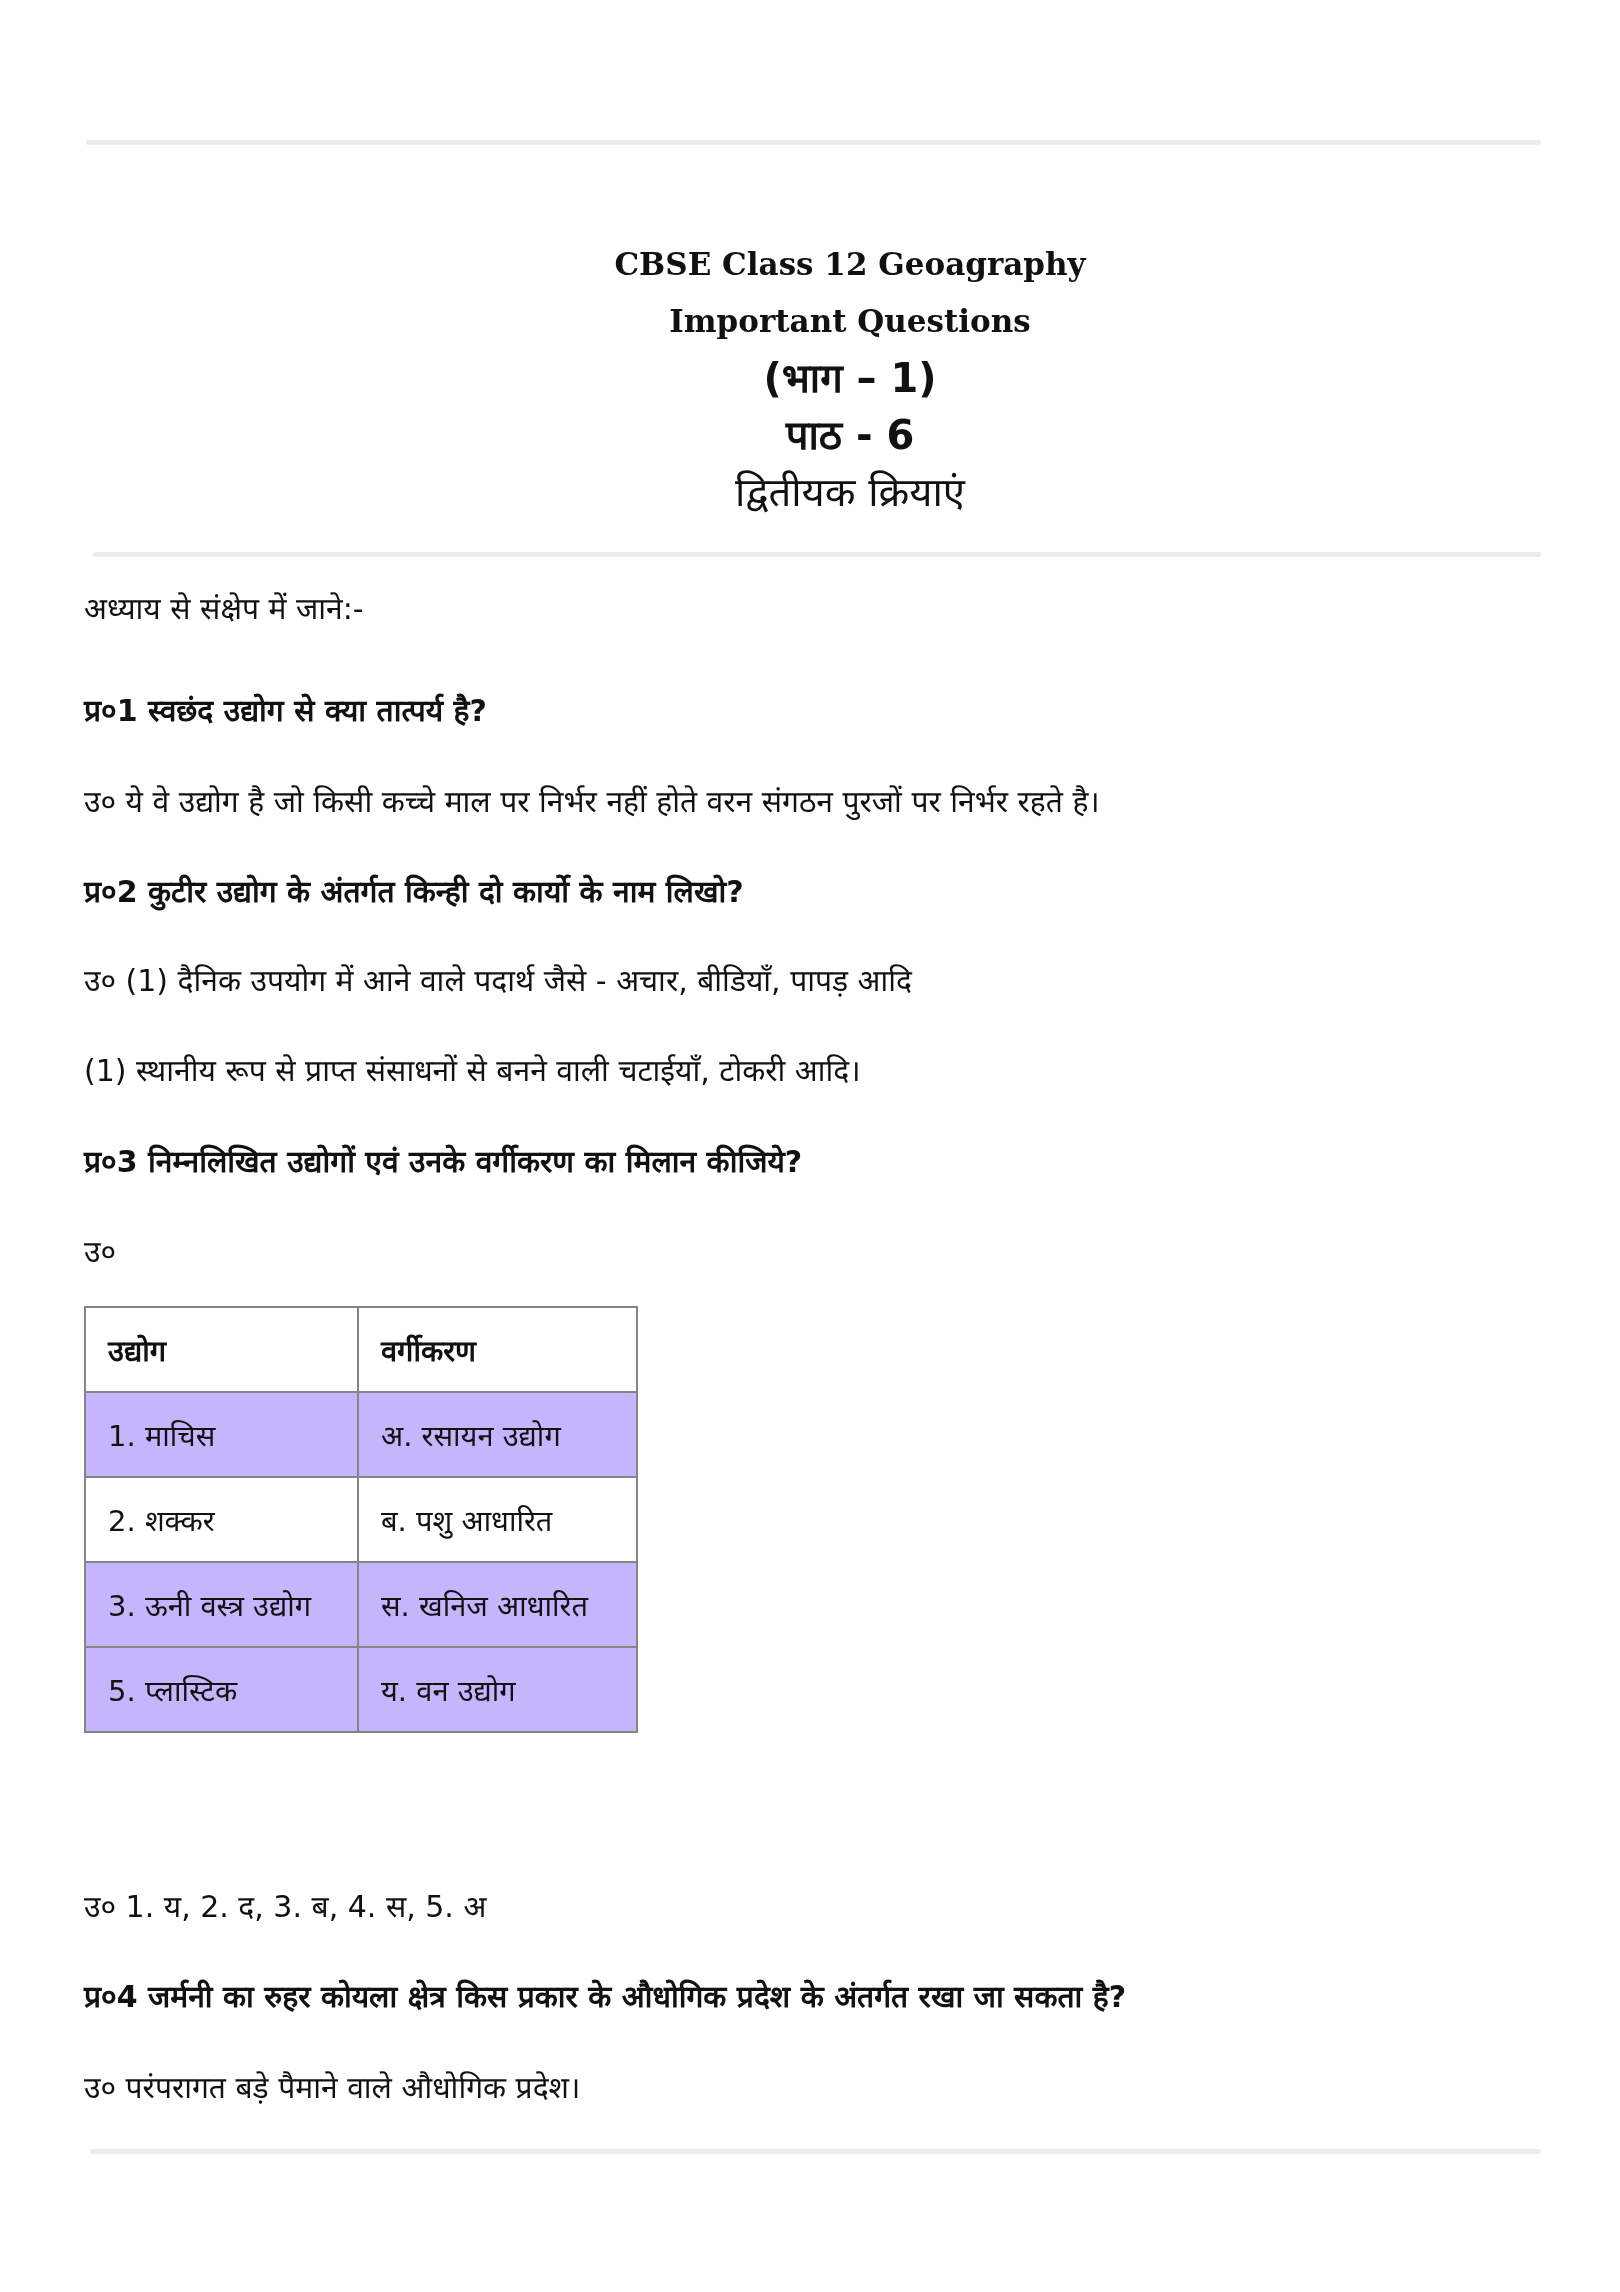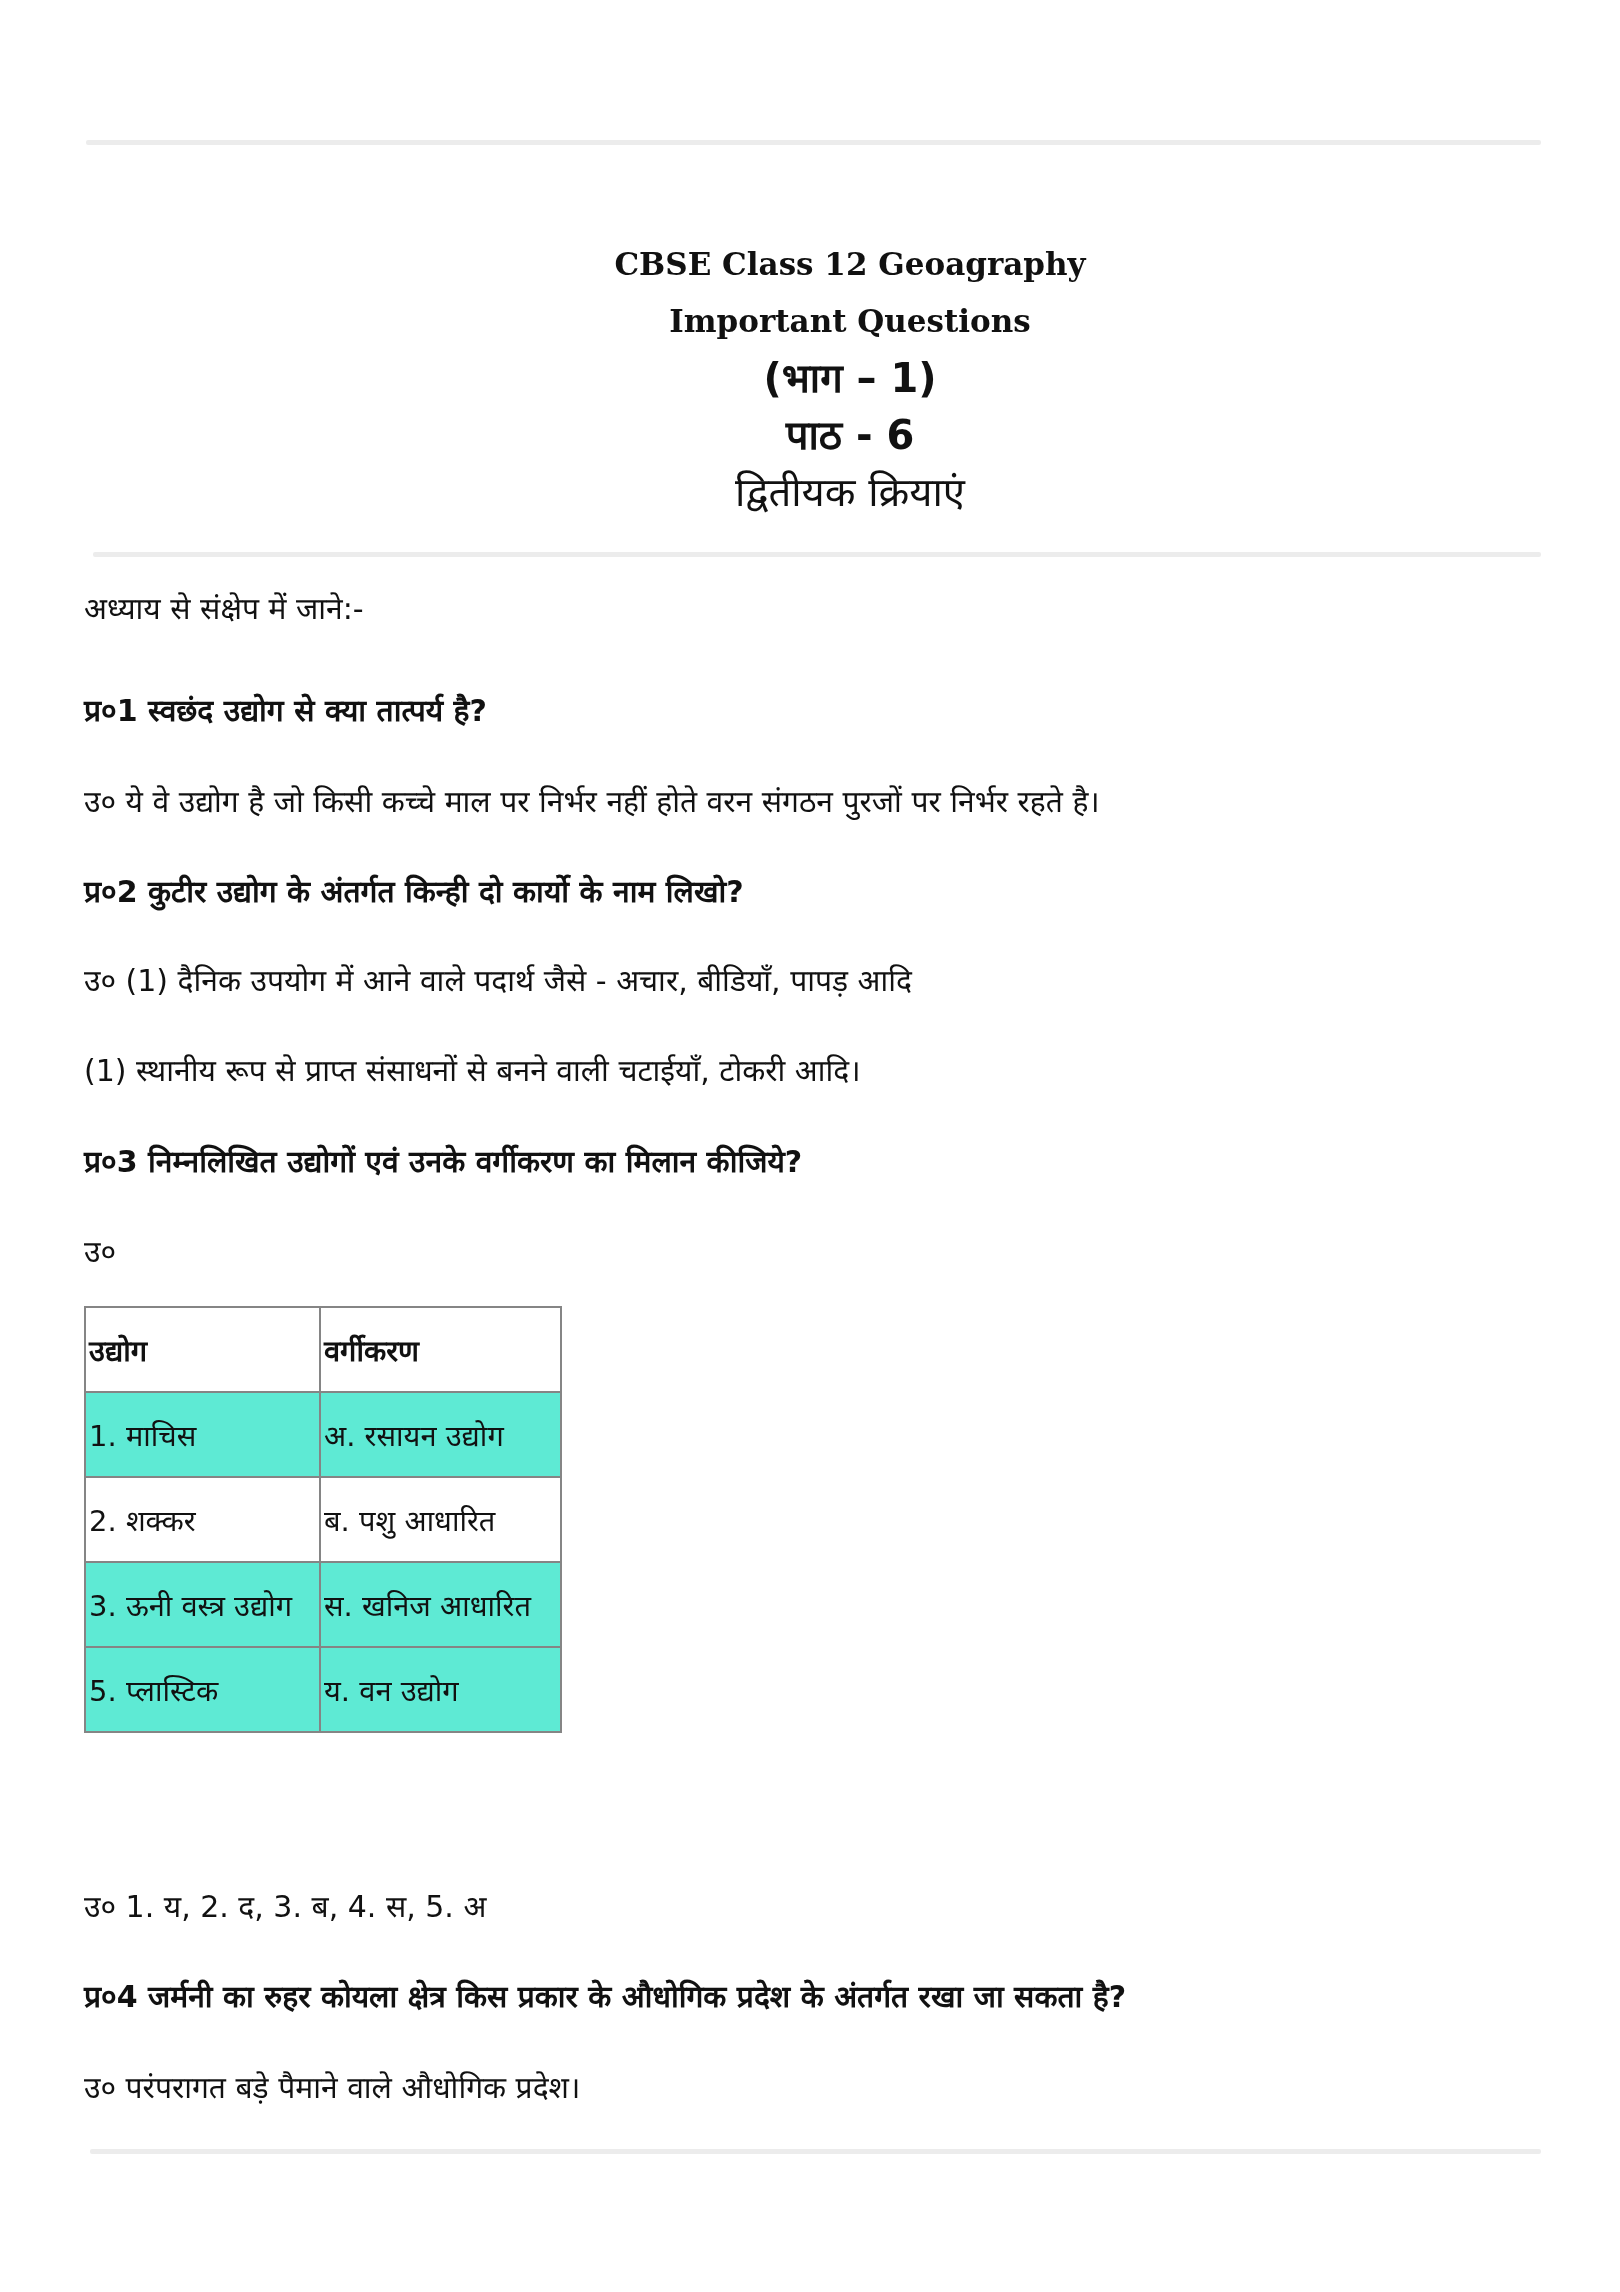--- a/index.html
+++ b/index.html
@@ -69,30 +69,30 @@
       position: absolute;
       left: 0;
       top: 718px;
       border-collapse: collapse;
       border: 2.9px solid #858585;
       font-size: 29px;
     }
     table.match td, table.match th {
       border: 2px solid #858585;
       height: 83px;
-      padding: 0 3px;
+      padding: 0 22px;
       text-align: left;
       vertical-align: middle;
       white-space: nowrap;
       color: #111;
     }
     table.match th { font-weight: bold; background: #ffffff; }
     table.match td.c1, table.match th.c1 { width: 227px; }
     table.match td.c2, table.match th.c2 { width: 233px; }
-    table.match tr.shade td { background: #5eead4; }
+    table.match tr.shade td { background: #c4b5fd; }
     table.match tr.plain td { background: #ffffff; }
   </style>
 </head>
 <body>
 
 <div class="rule r1"></div>
 
 <div class="title-block">
   <div class="title-line">CBSE Class 12 Geoagraphy</div>
   <div class="title-line">Important Questions</div>

